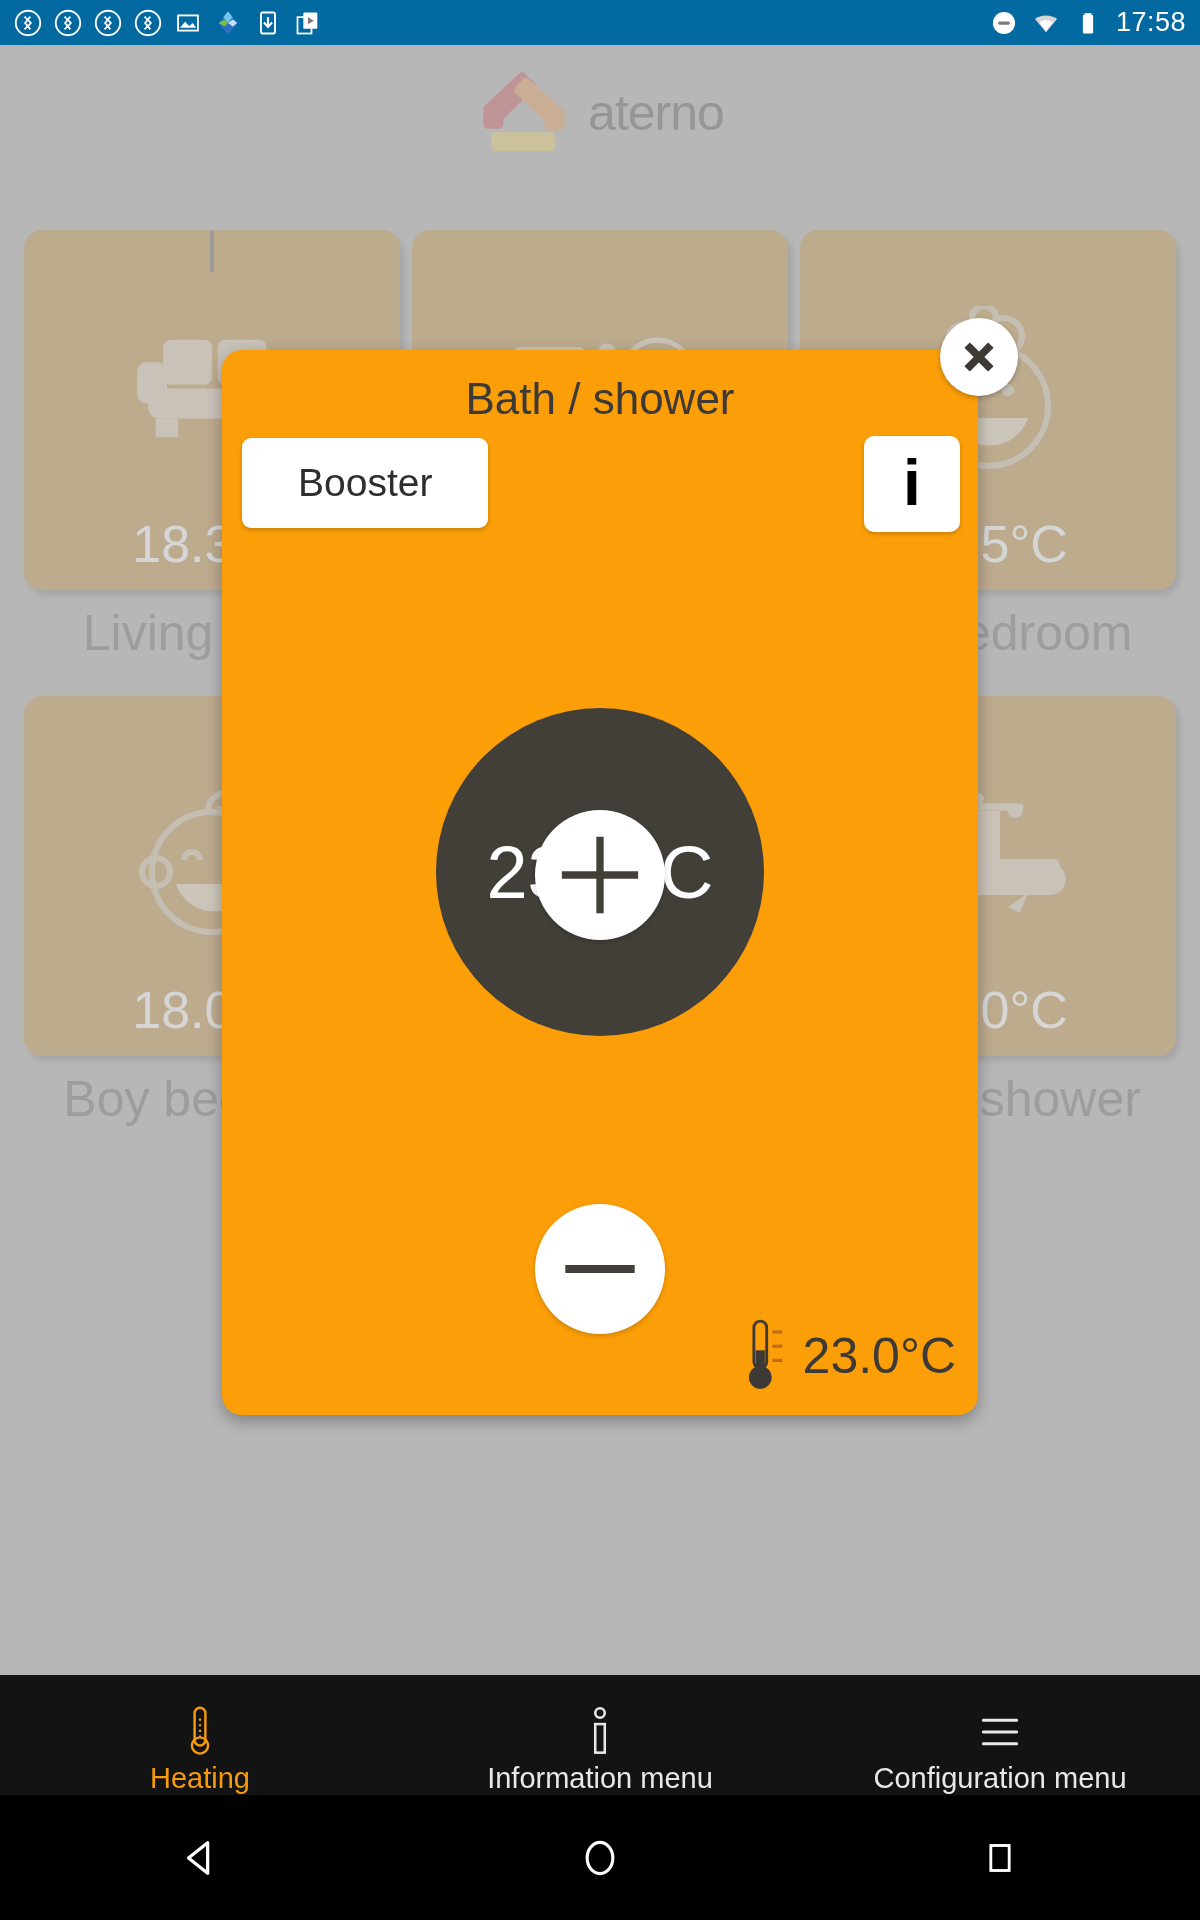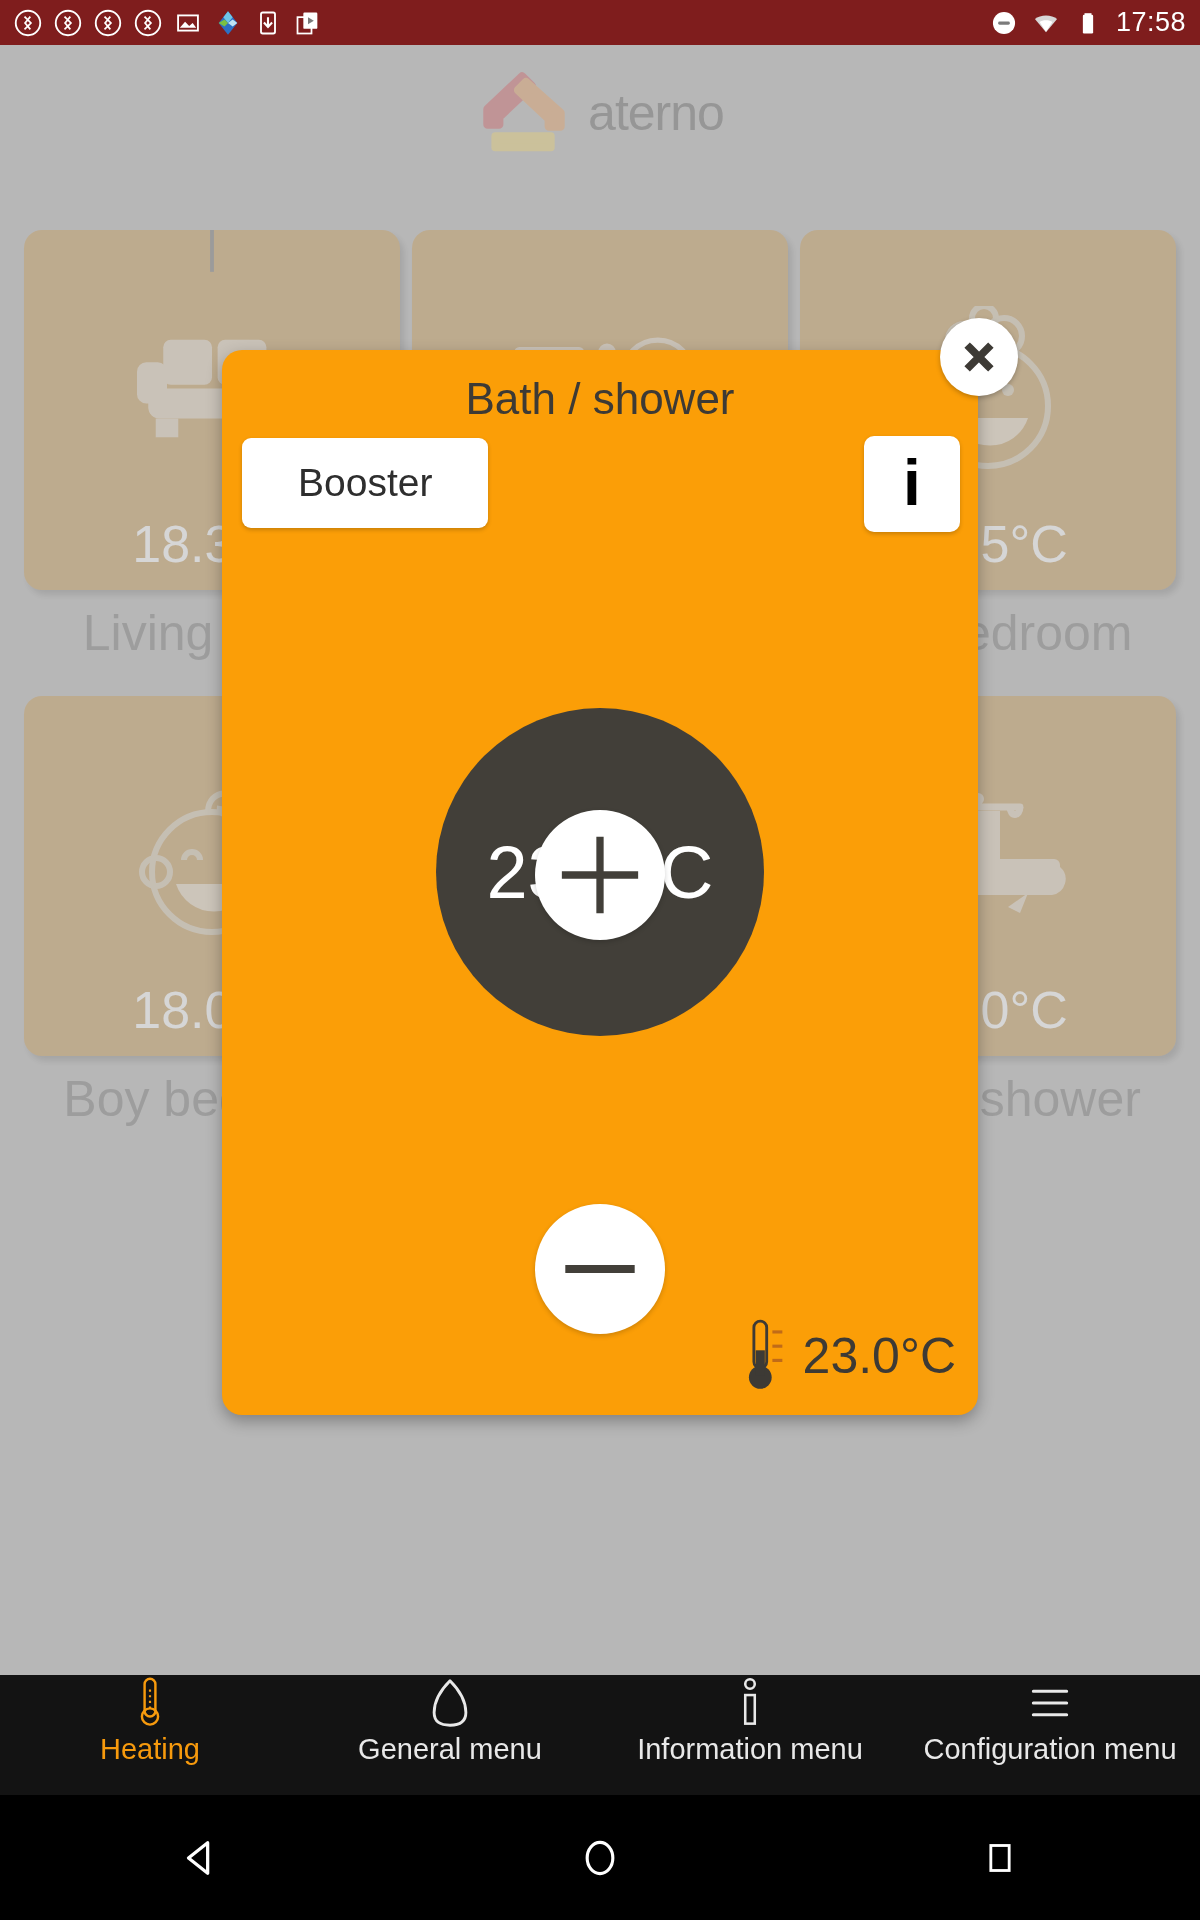--- a/index.html
+++ b/index.html
@@ -7,21 +7,21 @@
     width: 1200px; height: 1920px;
     background: #b7b7b7;
     font-family: "Liberation Sans", sans-serif;
     overflow: hidden;
   }
   .screen { position: relative; width: 1200px; height: 1920px; background: #b7b7b7; }
 
   
   .statusbar {
     position: absolute; top: 0; left: 0; width: 1200px; height: 45px;
-    background: #7f1d1d; display: flex; align-items: center;
+    background: #0369a1; display: flex; align-items: center;
     padding: 0 14px;
   }
   .sb-left { display: flex; align-items: center; gap: 12px; }
   .sb-right { margin-left: auto; display: flex; align-items: center; gap: 14px; }
   .sb-ic { width: 28px; height: 28px; display:block; }
   .sb-time { color: #fff; font-size: 27px; letter-spacing: .5px; font-family:"Liberation Sans",sans-serif; }
 
   
   .app {
     position: absolute; top: 45px; left: 0; width: 1200px; height: 1670px;
@@ -61,21 +61,21 @@
     white-space: nowrap; overflow: visible;
   }
   .warn {
     position: absolute; left: 50%; top: -48px; transform: translateX(-50%);
     width: 54px; height: 96px; z-index: 3;
   }
 
   
   .tabbar {
     position: absolute; left: 0; bottom: 125px; width: 1200px; height: 120px;
-    background: #131313; display: flex; align-items: flex-start;
+    background: #131313; display: flex; align-items: flex-end;
   }
   .tab {
     flex: 1; display: flex; flex-direction: column; align-items: center;
     justify-content: center; gap: 2px;
   }
   .tab .ti { height: 56px; display: flex; align-items: center; justify-content: center; }
   .tab .tl { font-size: 29px; color: #e8e8e8; white-space: nowrap; }
   .tab.active .tl { color: #f79a0d; }
 
   
@@ -364,28 +364,20 @@
         <svg width="34" height="54" viewBox="0 0 24 40">
             <path d="M8 6 a4 4 0 0 1 8 0 v20 a4 4 0 0 1 -8 0 Z" fill="none" stroke="#f79a0d" stroke-width="1.8"></path>
             <circle cx="12" cy="30" r="6" fill="none" stroke="#f79a0d" stroke-width="1.8"></circle>
             <path d="M12 10 v16" stroke="#f79a0d" stroke-width="1.6" stroke-dasharray="1.6 2.6"></path>
           </svg>
       </div>
       <div class="tl">Heating</div>
     </div>
     <div class="tab">
       <div class="ti">
-        <svg width="50" height="54" viewBox="0 0 30 34">
-            <path d="M15 3 C22 10 25 16 25 23 C25 29 21 31 15 31 C9 31 5 29 5 23 C5 16 8 10 15 3 Z" fill="none" stroke="#e8e8e8" stroke-width="1.8" stroke-linejoin="round"></path>
-          </svg>
-      </div>
-      <div class="tl">General menu</div>
-    </div>
-    <div class="tab">
-      <div class="ti">
         <svg width="26" height="54" viewBox="0 0 16 34">
             <circle cx="8" cy="5" r="3" fill="none" stroke="#e8e8e8" stroke-width="1.6"></circle>
             <rect x="5" y="12" width="6" height="18" fill="none" stroke="#e8e8e8" stroke-width="1.6"></rect>
           </svg>
       </div>
       <div class="tl">Information menu</div>
     </div>
     <div class="tab">
       <div class="ti">
         <svg width="48" height="40" viewBox="0 0 28 24">

